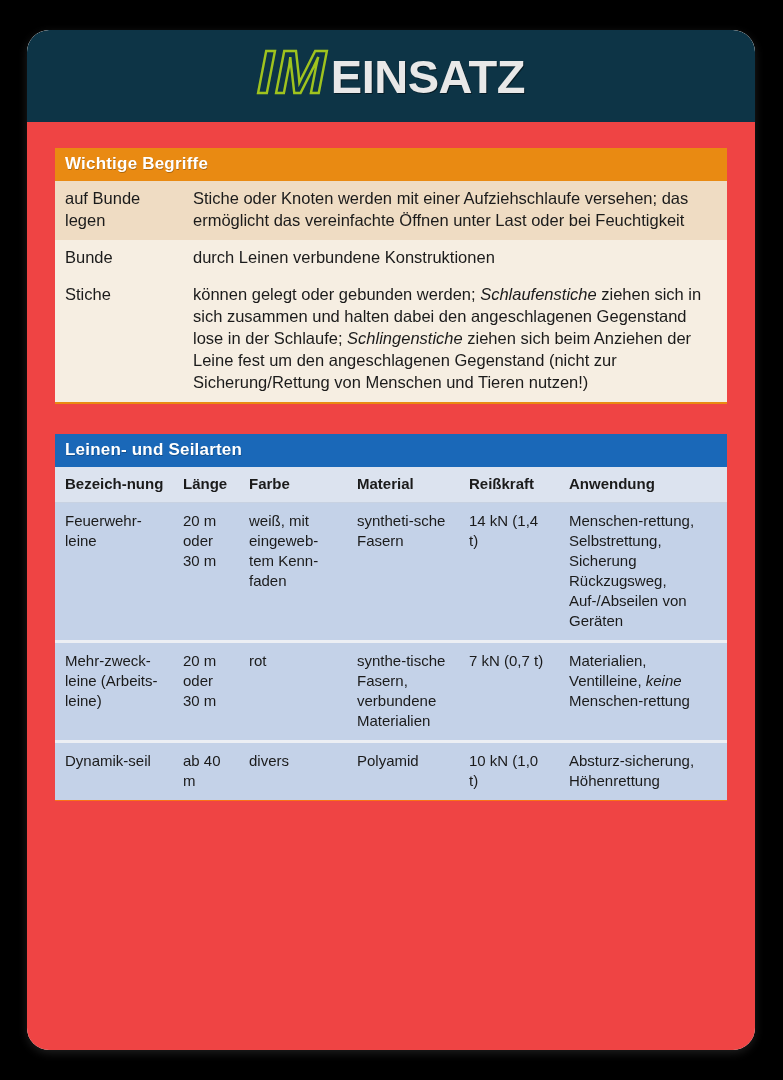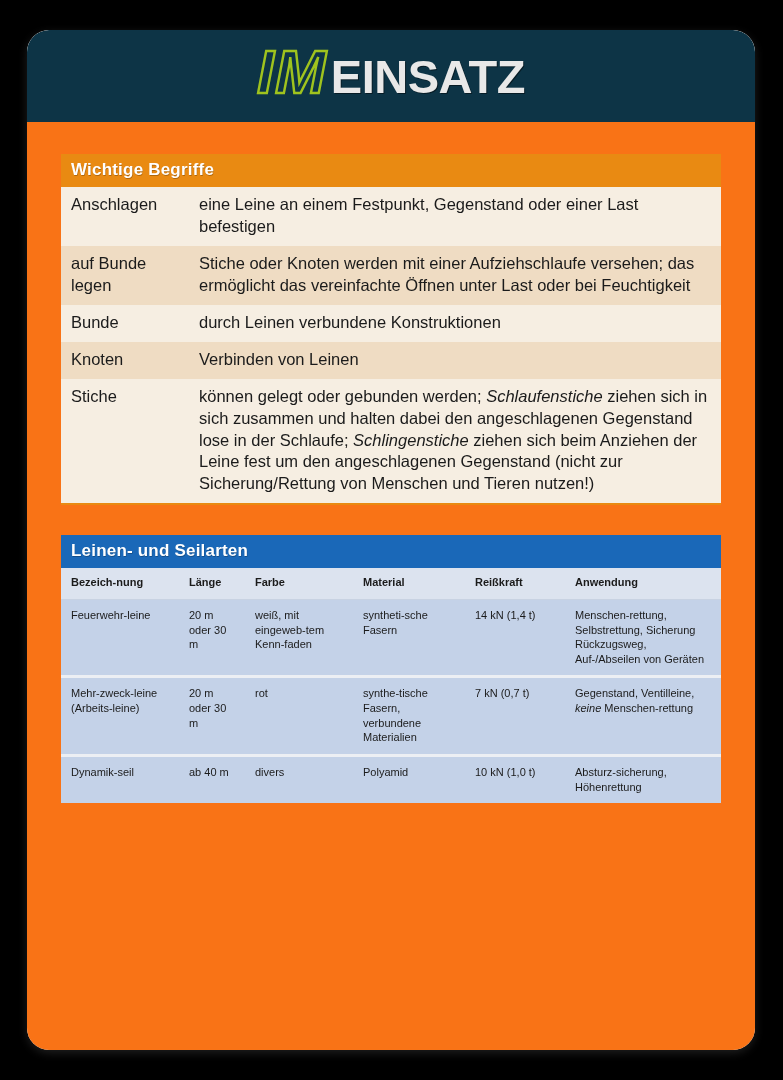--- a/index.html
+++ b/index.html
@@ -61,22 +61,22 @@
     margin-top: 16px;
     font-size: 16.5px;
     font-weight: bold;
     color: #f0f0f0;
     letter-spacing: 0.1px;
     text-shadow: 1px 1px 1px rgba(0,0,0,0.5);
   }
 
   
   #body-area {
-    padding: 6px;
-    background: #f97316;
+    padding: 0;
+    background: #ef4444;
     height: 928px;
     position: relative;
   }
 
   .section { margin: 0 28px; }
   #section-begriffe { padding-top: 26px; }
   #section-seilarten { padding-top: 30px; }
 
   .bar {
     font-size: 17px;
@@ -104,21 +104,21 @@
 
   
   #tbl-begriffe { font-size: 16.5px; color: #1b1b1b; }
   #tbl-begriffe td { padding-top: 7px; padding-bottom: 8px; }
   #tbl-begriffe .c-term { width: 128px; }
   #tbl-begriffe tr.alt0 td { background: #f6eee2; }
   #tbl-begriffe tr.alt1 td { background: #efdcc3; }
   #tbl-begriffe tr:last-child td { border-bottom: 2px solid #e98a12; }
 
   
-  #tbl-seilarten { font-size: 11px; color: #1b1b1b; }
+  #tbl-seilarten { font-size: 15px; color: #1b1b1b; }
   #tbl-seilarten thead th {
     background: #dce3ef;
     font-weight: bold;
     padding-top: 7px;
     padding-bottom: 9px;
     border-bottom: 1px solid #c8d2e2;
   }
   #tbl-seilarten tbody td {
     background: #c4d2e8;
     border-bottom: 3px solid #eceff4;
@@ -152,35 +152,27 @@
   <div id="body-area">
 
     <div class="section" id="section-begriffe">
       <div class="bar bar-orange">Wichtige Begriffe</div>
       <table id="tbl-begriffe">
         <colgroup>
             <col class="c-term">
             <col>
           </colgroup>
         <tbody>
-          <tr class="alt0">
-            <td>Anschlagen</td>
-            <td>eine Leine an einem Festpunkt, Gegenstand oder einer Last befestigen</td>
-          </tr>
           <tr class="alt1">
             <td>auf Bunde legen</td>
             <td>Stiche oder Knoten werden mit einer Aufziehschlaufe versehen; das ermöglicht das vereinfachte Öffnen unter Last oder bei Feuchtigkeit</td>
           </tr>
           <tr class="alt0">
             <td>Bunde</td>
             <td>durch Leinen verbundene Konstruktionen</td>
-          </tr>
-          <tr class="alt1">
-            <td>Knoten</td>
-            <td>Verbinden von Leinen</td>
           </tr>
           <tr class="alt0">
             <td>Stiche</td>
             <td><span>können gelegt oder gebunden werden; </span><span class="it">Schlaufenstiche</span><span> ziehen sich in sich zusammen und halten dabei den angeschlagenen Gegenstand lose in der Schlaufe; </span><span class="it">Schlingenstiche</span><span> ziehen sich beim Anziehen der Leine fest um den angeschlagenen Gegenstand (nicht zur Sicherung/Rettung von Menschen und Tieren nutzen!)</span></td>
           </tr>
         </tbody>
       </table>
     </div>
 
     <div class="section" id="section-seilarten">
@@ -212,21 +204,21 @@
             <td>syntheti-sche Fasern</td>
             <td>14 kN (1,4 t)</td>
             <td>Menschen-rettung, Selbstrettung, Sicherung Rückzugsweg, Auf-/Abseilen von Geräten</td>
           </tr>
           <tr>
             <td>Mehr-zweck-leine (Arbeits-leine)</td>
             <td>20 m oder 30 m</td>
             <td>rot</td>
             <td>synthe-tische Fasern, verbundene Materialien</td>
             <td>7 kN (0,7 t)</td>
-            <td><span>Gegenstand, Ventilleine, </span><span class="it">keine</span><span> Menschen-rettung</span></td>
+            <td><span>Materialien, Ventilleine, </span><span class="it">keine</span><span> Menschen-rettung</span></td>
           </tr>
           <tr>
             <td>Dynamik-seil</td>
             <td>ab 40 m</td>
             <td>divers</td>
             <td>Polyamid</td>
             <td>10 kN (1,0 t)</td>
             <td>Absturz-sicherung, Höhenrettung</td>
           </tr>
         </tbody>

